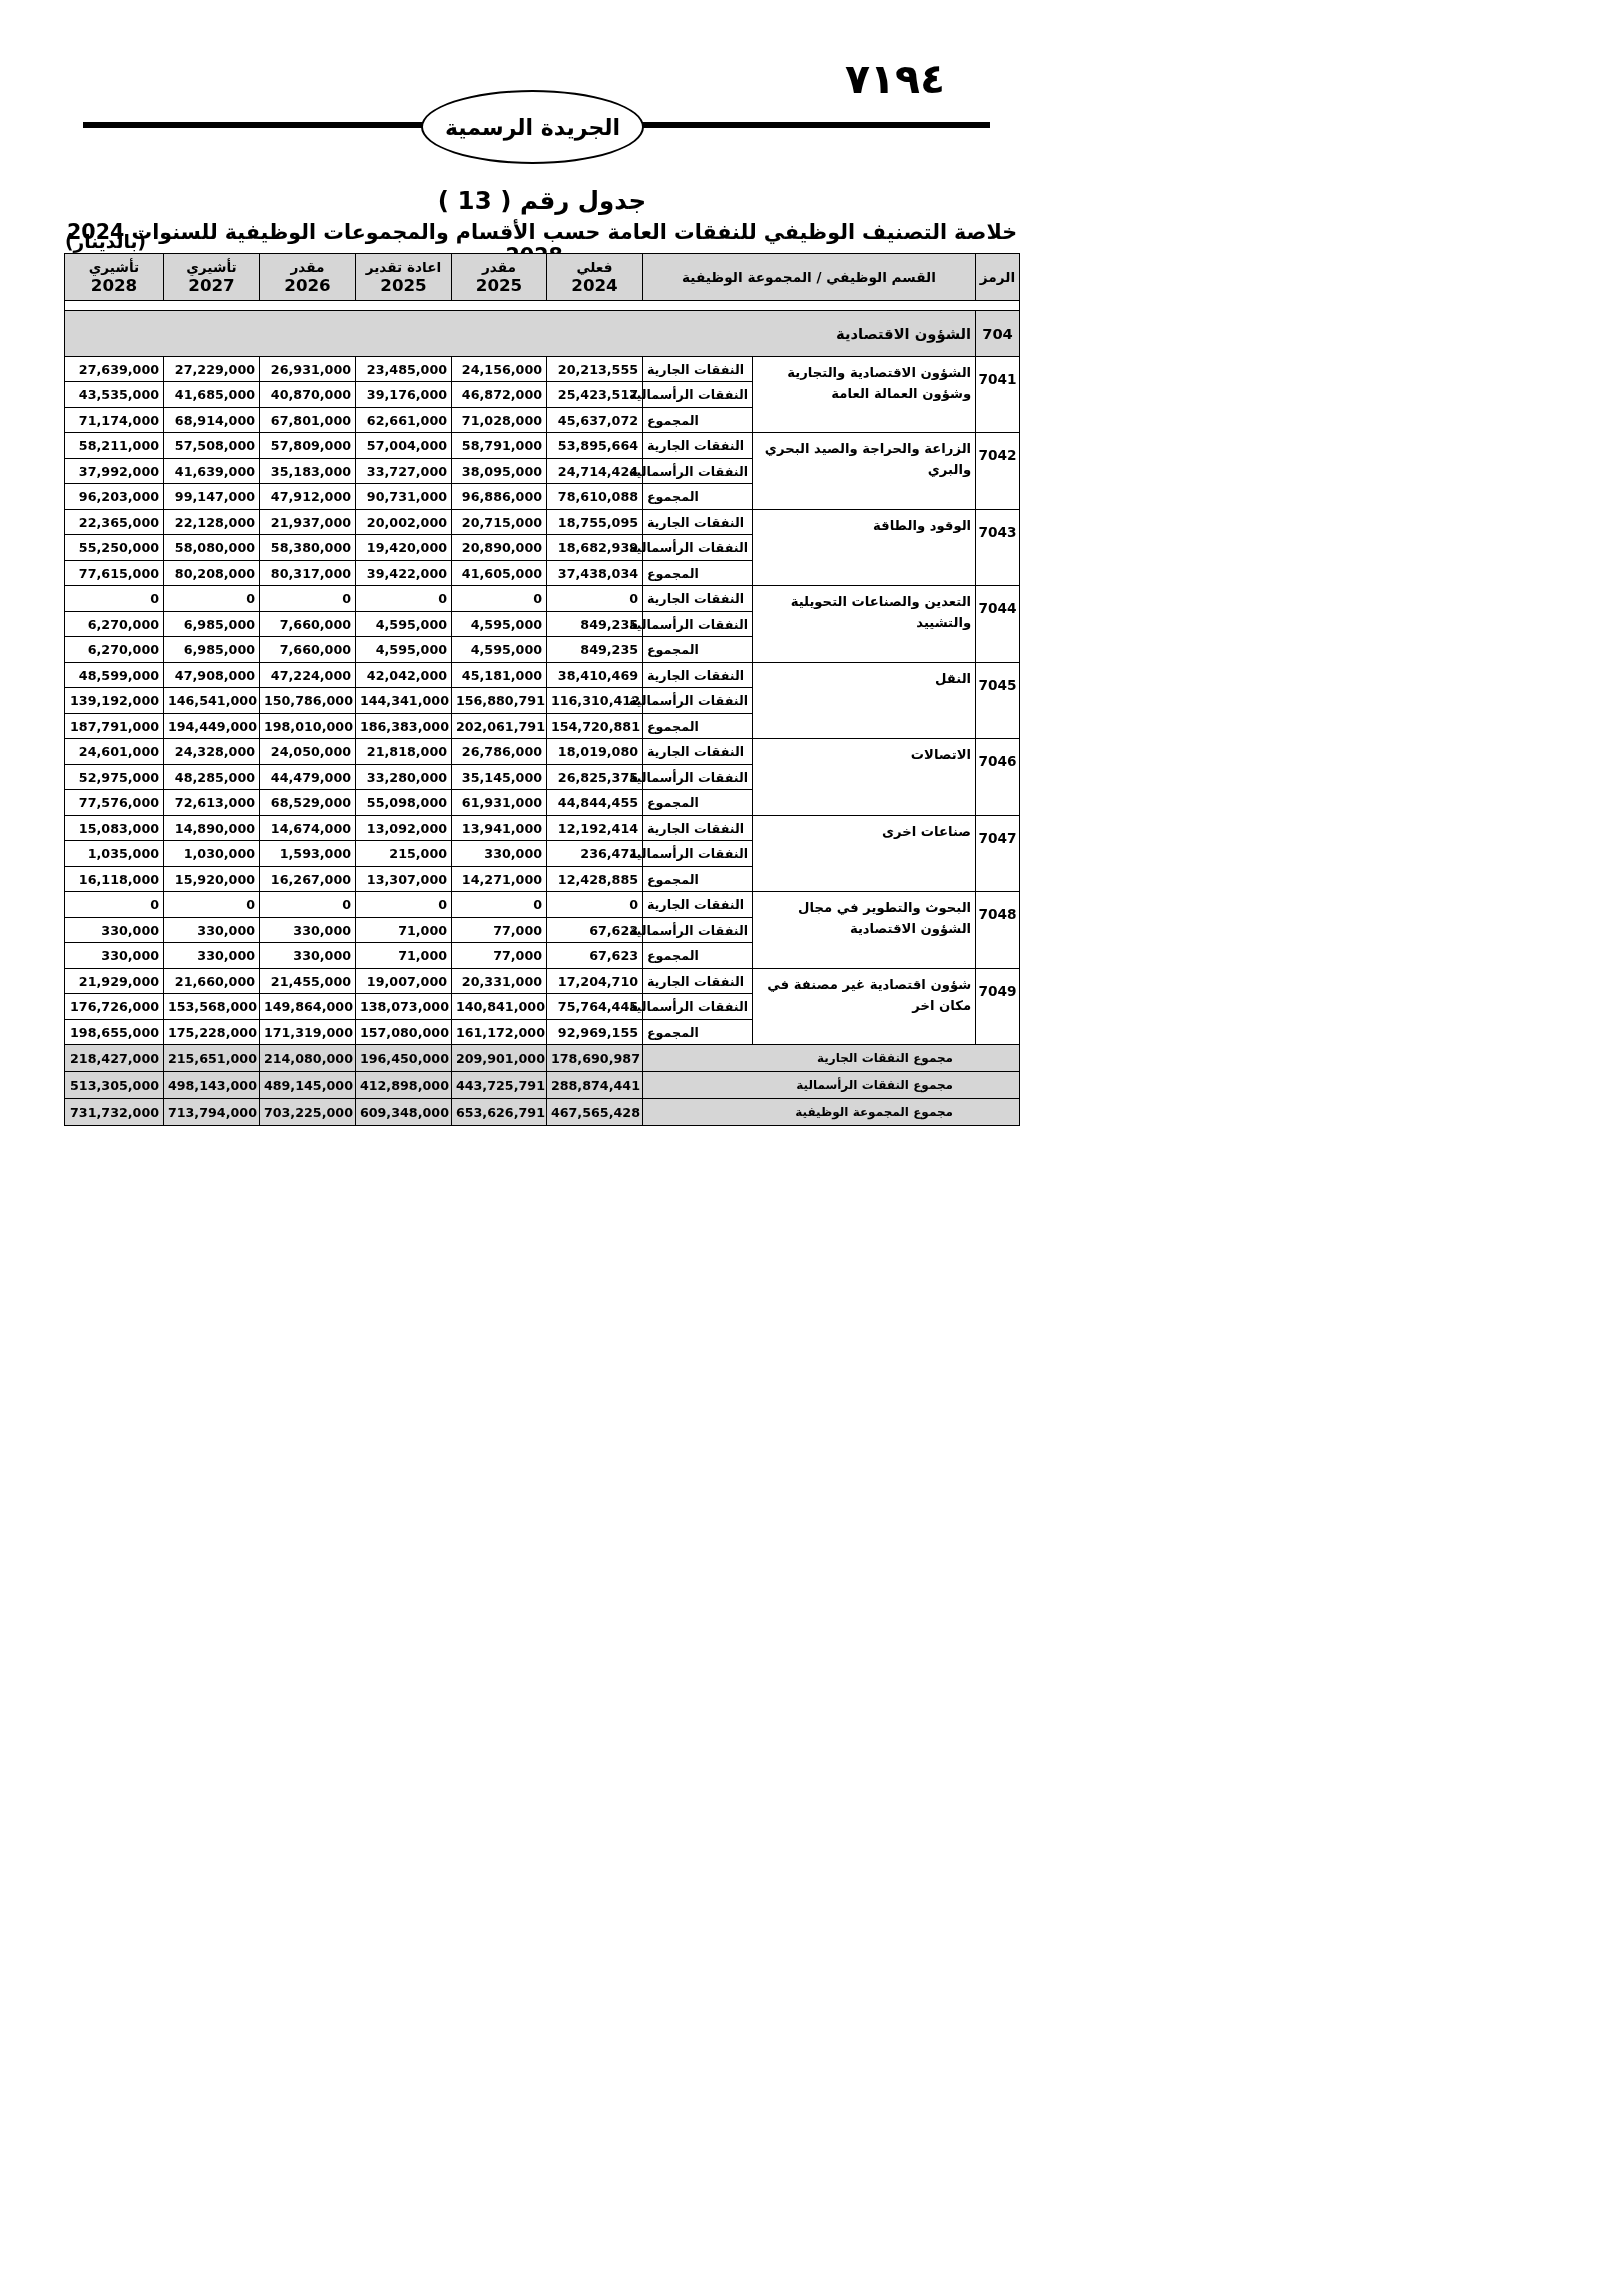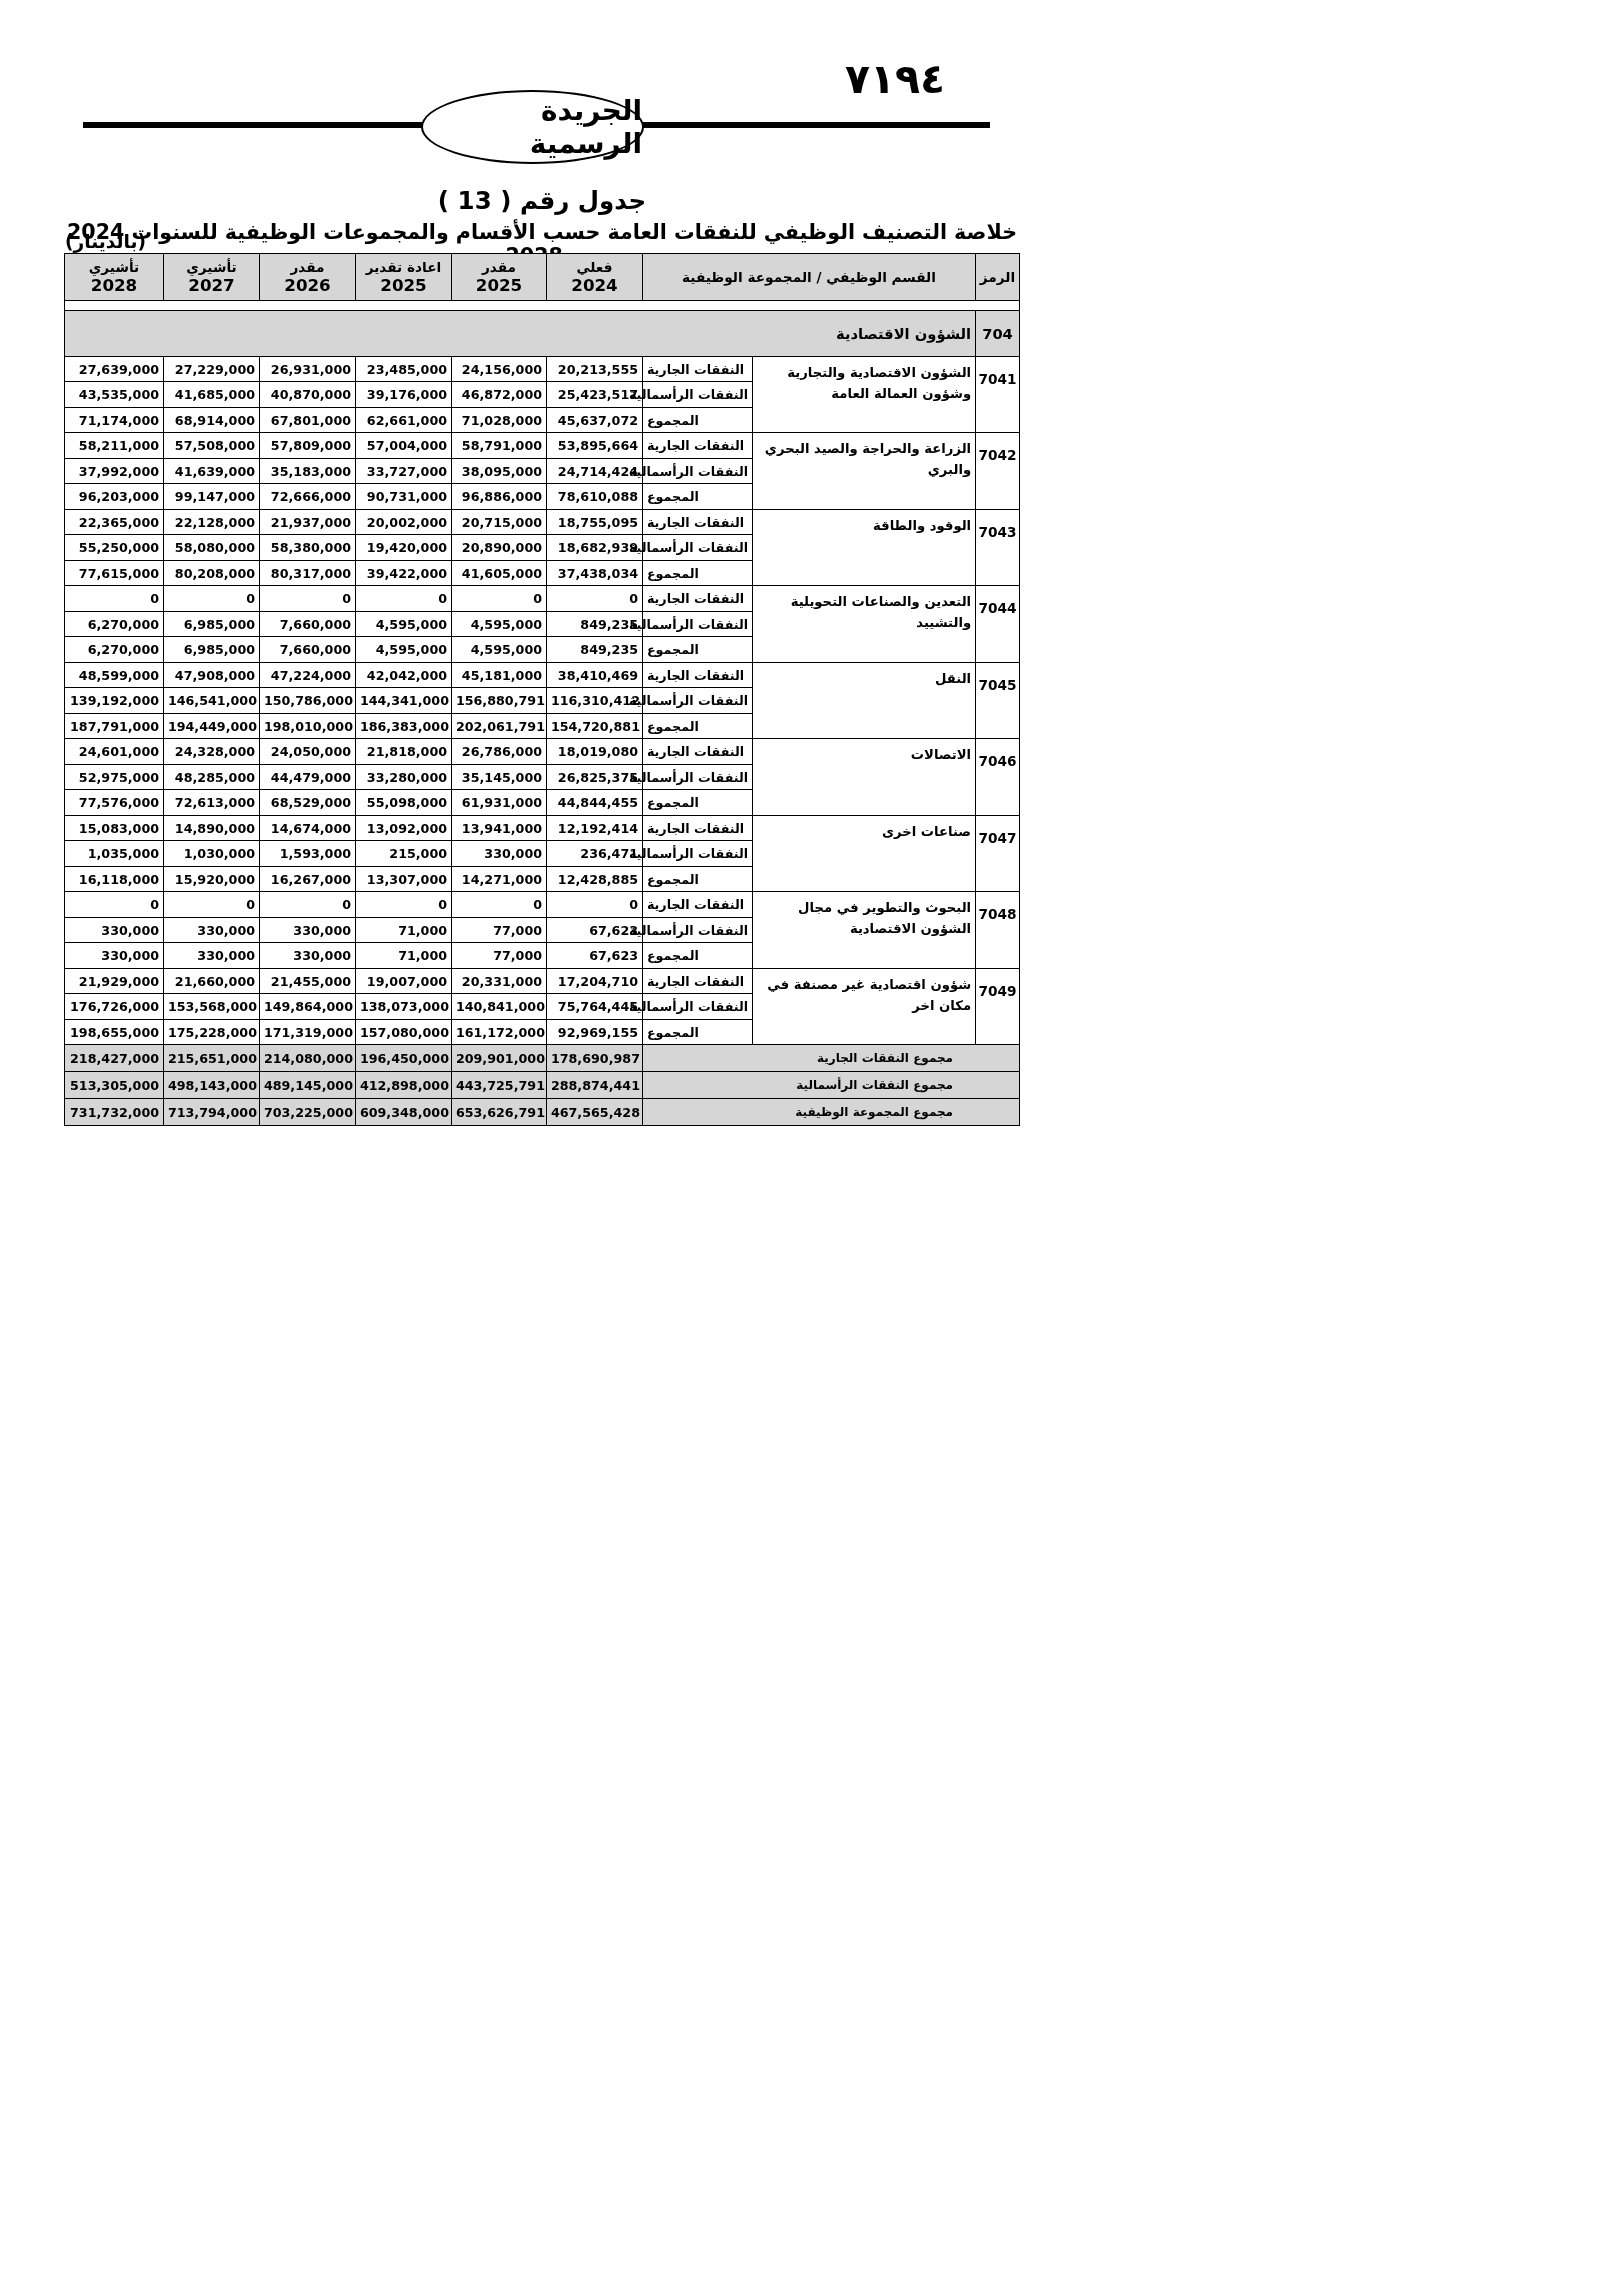--- a/index.html
+++ b/index.html
@@ -19,21 +19,21 @@
     position: absolute; top: 122px; left: 83px;
     width: 907px; height: 5.9px; background: #000;
   }
   .gazette-ellipse {
     position: absolute; top: 90px; left: 421px;
     width: 223px; height: 74px;
     border: 2.9px solid #000; border-radius: 50%;
     background: #fff;
     display: flex; align-items: center; justify-content: center;
   }
-  .gazette-ellipse .gz-label { font-size: 28px; font-weight: bold; direction: rtl; }
+  .gazette-ellipse .gz-label { font-size: 22px; font-weight: bold; direction: rtl; }
   .table-title {
     position: absolute; top: 186px; left: 64px; width: 956px;
     text-align: center; font-size: 24.5px; font-weight: bold; direction: rtl;
   }
   .table-subtitle {
     position: absolute; top: 220px; left: 64px; width: 956px;
     text-align: center; font-size: 20.6px; font-weight: bold; direction: rtl;
   }
   .currency-note {
     position: absolute; top: 231px; left: 65px;
@@ -191,21 +191,21 @@
         <td class="num-cell">33,727,000</td>
         <td class="num-cell">35,183,000</td>
         <td class="num-cell">41,639,000</td>
         <td class="num-cell">37,992,000</td>
       </tr>
       <tr>
         <td class="type-cell">المجموع</td>
         <td class="num-cell">78,610,088</td>
         <td class="num-cell">96,886,000</td>
         <td class="num-cell">90,731,000</td>
-        <td class="num-cell">72,666,000</td>
+        <td class="num-cell">47,912,000</td>
         <td class="num-cell">99,147,000</td>
         <td class="num-cell">96,203,000</td>
       </tr>
       <tr>
         <td class="code-cell" rowspan="3">7043</td>
         <td class="name-cell" rowspan="3">الوقود والطاقة</td>
         <td class="type-cell">النفقات الجارية</td>
         <td class="num-cell">18,755,095</td>
         <td class="num-cell">20,715,000</td>
         <td class="num-cell">20,002,000</td>

